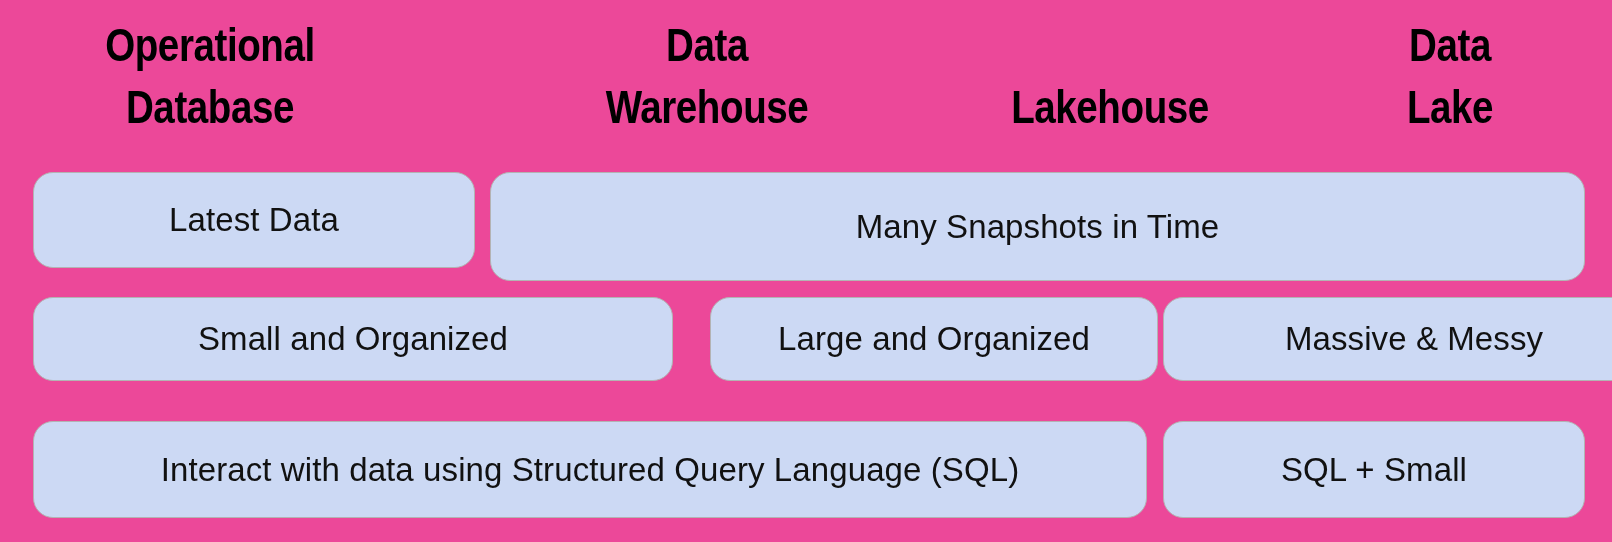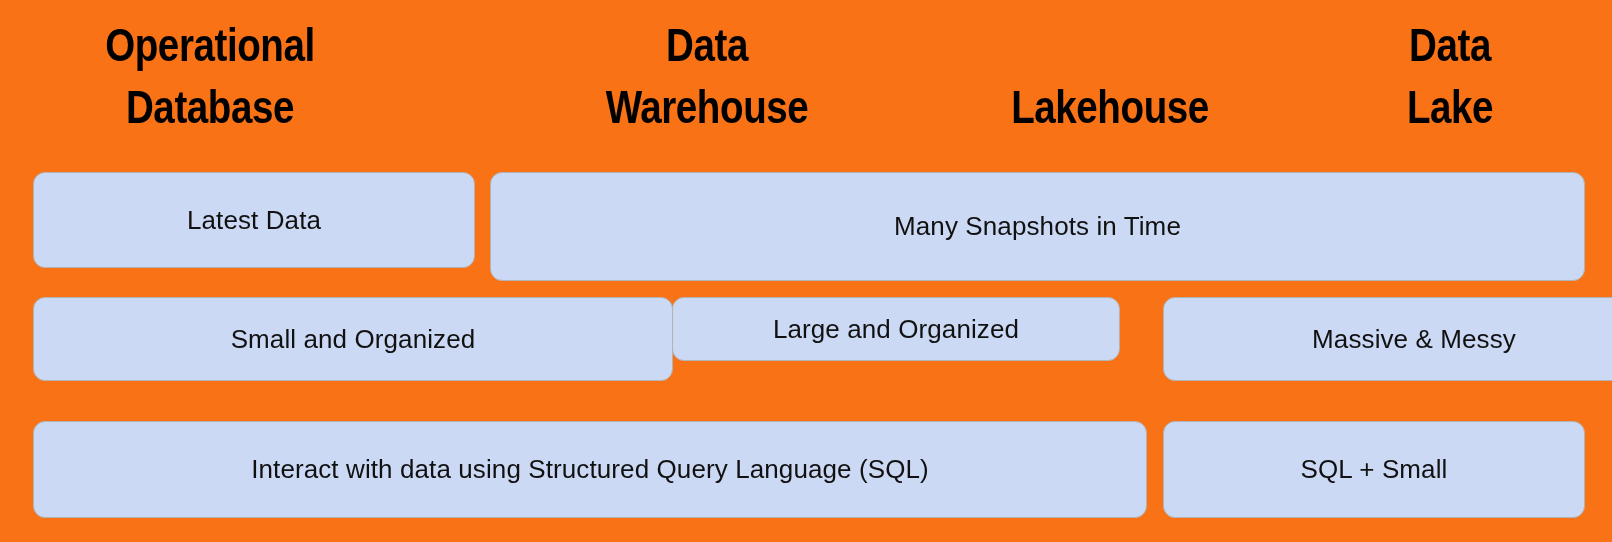--- a/index.html
+++ b/index.html
@@ -4,21 +4,21 @@
 <style>
   html, body {
     margin: 0;
     padding: 0;
     background: #ffffff;
   }
   #canvas {
     position: relative;
     width: 1612px;
     height: 542px;
-    background: #f97316;
+    background: #ec4899;
     font-family: "Liberation Sans", "DejaVu Sans", sans-serif;
     overflow: hidden;
   }
 
   
   .col-header {
     position: absolute;
     font-weight: bold;
     color: #000000;
     font-size: 47px;
@@ -37,37 +37,37 @@
   #hdr-1 { left: 507px;  width: 400px; }
   #hdr-2 { left: 910px;  width: 400px; }
   #hdr-3 { left: 1250px; width: 400px; }
 
   
   .box {
     position: absolute;
     box-sizing: border-box;
     background: #ccd9f4;
     border: 1.4px solid #b3b3b3;
-    border-radius: 12px;
+    border-radius: 20px;
     display: flex;
     align-items: center;
     justify-content: center;
     color: #111111;
-    font-size: 26px;
+    font-size: 33px;
     font-weight: 400;
     letter-spacing: 0.1px;
     white-space: nowrap;
   }
 
   
   #box-r0-c0 { left: 33px;   top: 172px; width: 442px; height: 96px; }
   #box-r0-c1 { left: 490px;  top: 172px; width: 1095px; height: 109px; }
   
   #box-r1-c0 { left: 33px;   top: 297px; width: 640px; height: 84px; }
-  #box-r1-c1 { left: 672px;  top: 297px; width: 448px; height: 64px; }
+  #box-r1-c1 { left: 710px;  top: 297px; width: 448px; height: 84px; }
   #box-r1-c2 { left: 1163px; top: 297px; width: 502px; height: 84px; }
   
   #box-r2-c0 { left: 33px;   top: 421px; width: 1114px; height: 97px; }
   #box-r2-c1 { left: 1163px; top: 421px; width: 422px; height: 97px; }
 </style>
 </head>
 <body>
 
 <div id="canvas">
 

